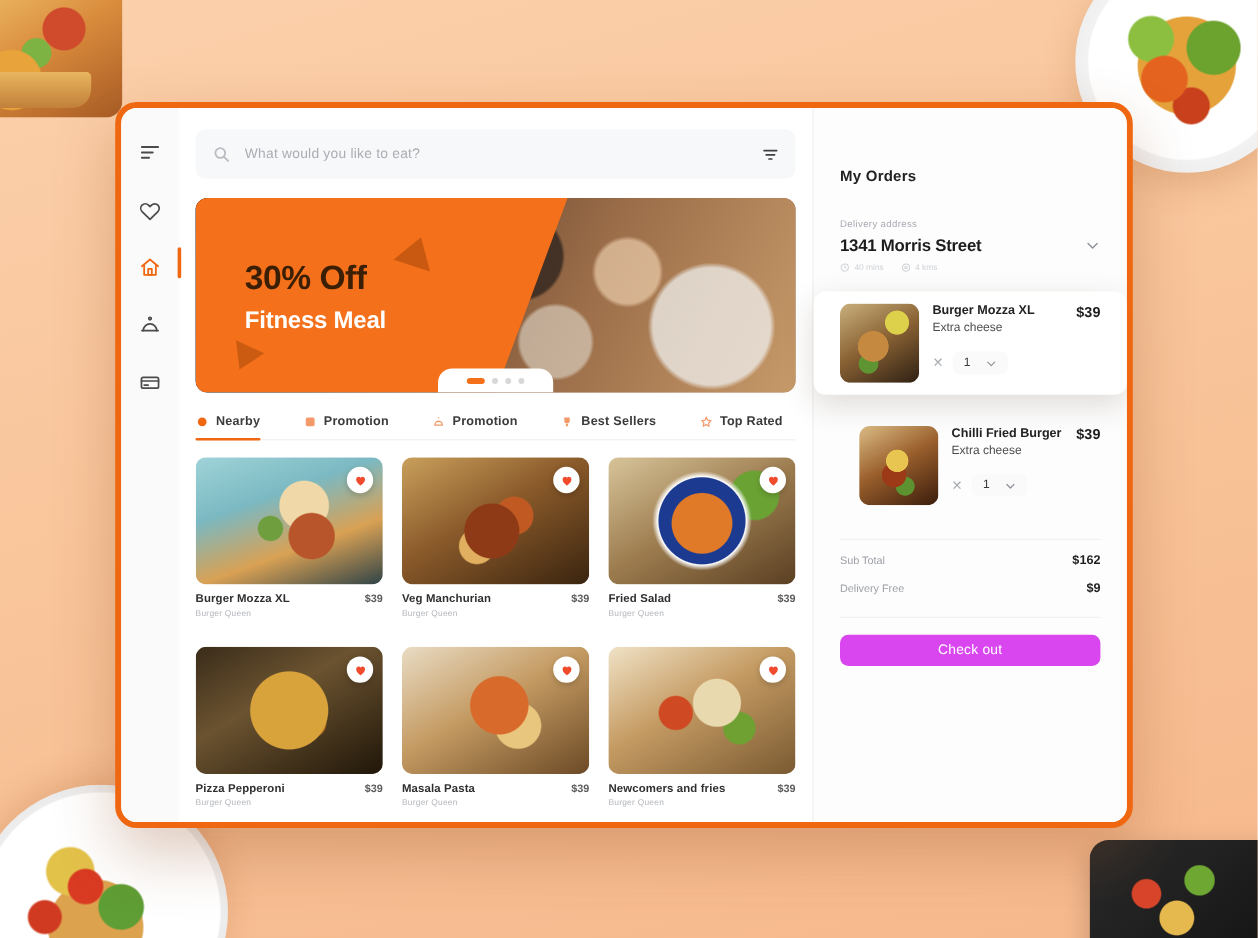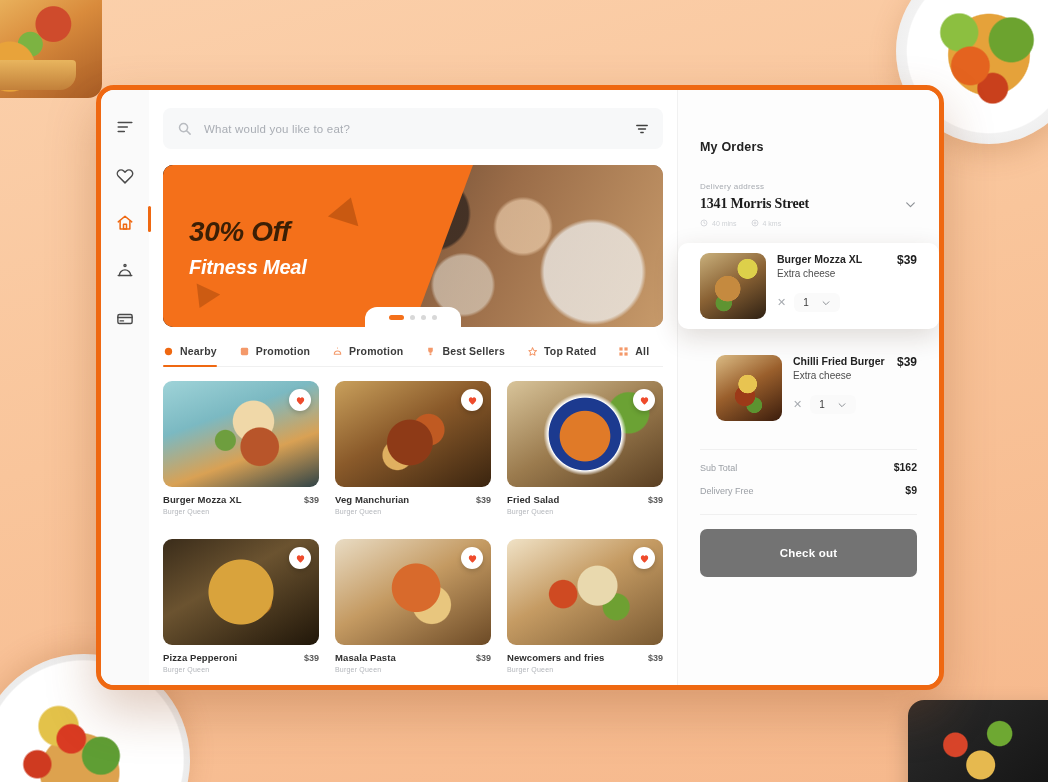--- a/index.html
+++ b/index.html
@@ -178,21 +178,21 @@
     border-bottom: 25px solid rgba(175,76,13,.62);
     transform: rotate(18deg);
   }
   .tri-b {
     bottom: 18px; left: 28px;
     border-left: 13px solid transparent;
     border-right: 13px solid transparent;
     border-bottom: 21px solid rgba(175,76,13,.58);
     transform: rotate(-155deg);
   }
-  .banner-text { position: absolute; left: 26px; top: 52px; font-style: italic; }
+  .banner-text { position: absolute; left: 41px; top: 52px; }
   .banner-h1 {
     font-size: 28px; font-weight: bold; color: #3b1f05;
     letter-spacing: -.4px; line-height: 1.1;
   }
   .banner-h2 {
     font-size: 20px; font-weight: bold; color: #ffffff;
     letter-spacing: -.2px; margin-top: 8px;
   }
   .carousel-notch {
     position: absolute; bottom: 0; left: 50%;
@@ -203,21 +203,21 @@
     display: flex; align-items: center; justify-content: center; gap: 6px;
   }
   .dot { width: 5px; height: 5px; border-radius: 50%; background: #d8d8d8; cursor:pointer; }
   .dot.active { width: 15px; border-radius: 3px; background: #f4701a; }
 
   
   .tabs {
     margin-top: 18px;
     display: flex;
     align-items: center;
-    gap: 22px;
+    gap: 36px;
     border-bottom: 1px solid #f0f0f0;
     flex: 0 0 auto;
   }
   .tab {
     display: flex; align-items: center; gap: 6px;
     padding-bottom: 9px;
     font-size: 10.5px; color: #3b3b3b; font-weight: bold;
     letter-spacing: .2px;
     cursor: pointer;
     position: relative;
@@ -304,21 +304,21 @@
     background: #fdfdfd;
     border-left: 1px solid #f1f1f1;
     padding: 18px 22px 0 22px;
     position: relative;
     display: flex;
     flex-direction: column;
   }
   .panel-title { font-size: 12.5px; font-weight: bold; color: #222; letter-spacing:.2px;margin-top:32px; }
 
   .addr-label { margin-top: 28px; font-size: 8px; color: #a7abb1; letter-spacing:.3px; }
-  .addr-row { margin-top: 5px; display: flex; align-items: center; justify-content: space-between; font-family: Liberation Serif, serif; }
+  .addr-row { margin-top: 5px; display: flex; align-items: center; justify-content: space-between; }
   .addr-value { font-size: 14px; font-weight: bold; color: #1d1d1d; letter-spacing:-.2px; }
   .chev { color:#8d9196; cursor:pointer; display:flex; }
   .chev svg { width:13px; height:13px; display:block; }
   .addr-meta { margin-top: 7px; display: flex; gap: 14px; }
   .meta-chip { display:flex; align-items:center; gap:4px; font-size:7px; color:#cfd2d6; }
   .meta-chip svg { width:8px; height:8px; display:block; }
 
   
   .order-card {
     position: relative;
@@ -398,26 +398,26 @@
     letter-spacing:.2px;
   }
   .coupon-btn svg { width:11px; height:11px; display:block; }
 
   .total-row { display: flex; justify-content: space-between; align-items: baseline; margin-top: 14px; }
   .total-label { font-size: 9px; color: #9ca0a6; }
   .total-value { font-size: 14px; font-weight: bold; color: #111; }
 
   .checkout-btn {
     margin-top: 14px;
-    height: 48px;
-    background: #737373;
+    height: 26px;
+    background: #d946ef;
     color: #fff;
     border: none; border-radius: 7px;
     font-family: "Liberation Sans", sans-serif;
-    font-size: 11.5px; font-weight: bold;
+    font-size: 11.5px; font-weight: normal;
     cursor: pointer;
     letter-spacing:.2px;
   }
 </style>
 </head>
 <body>
 
 <div class="deco deco-burger"></div>
 <div class="deco deco-salad-tr"></div>
 <div class="deco deco-salad-bl"></div>

